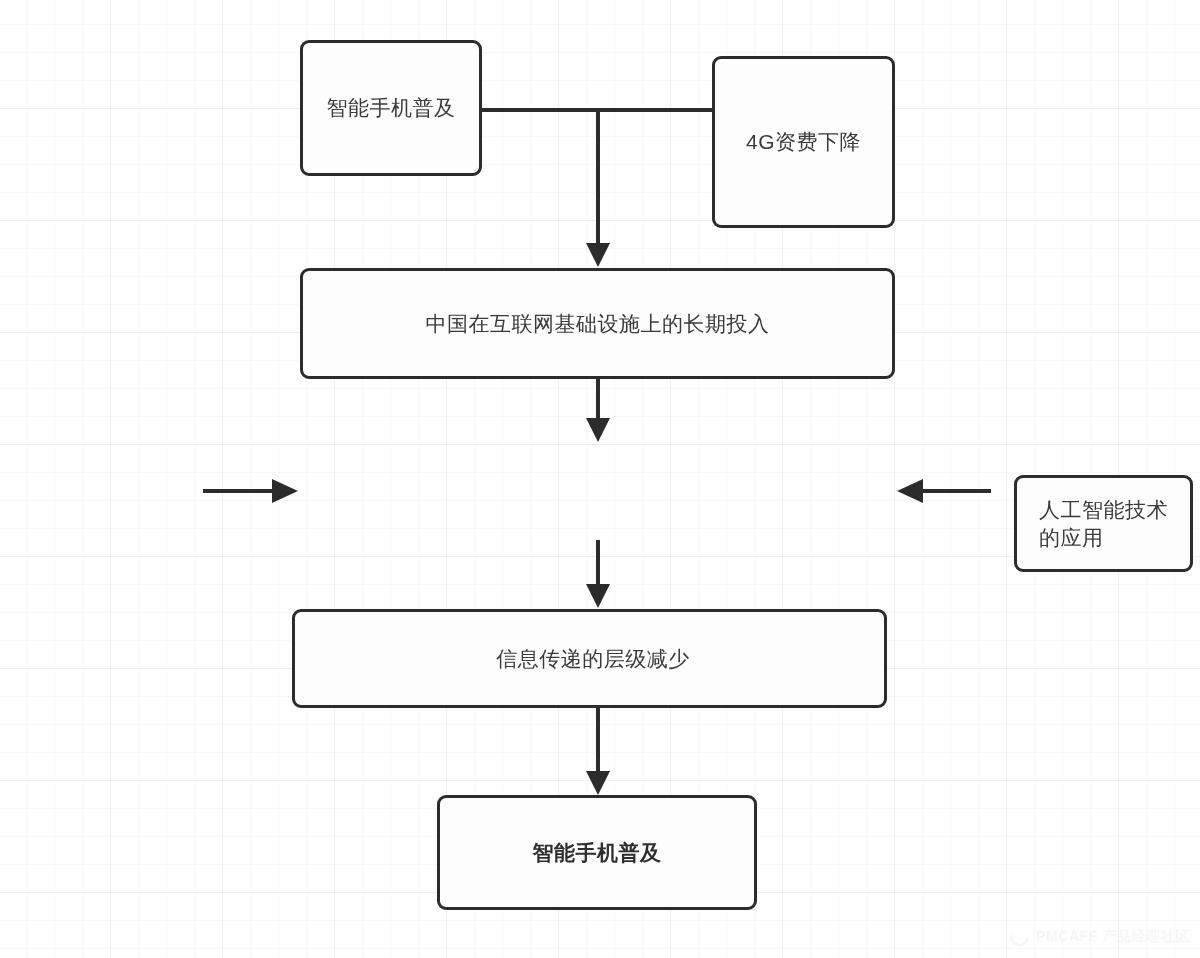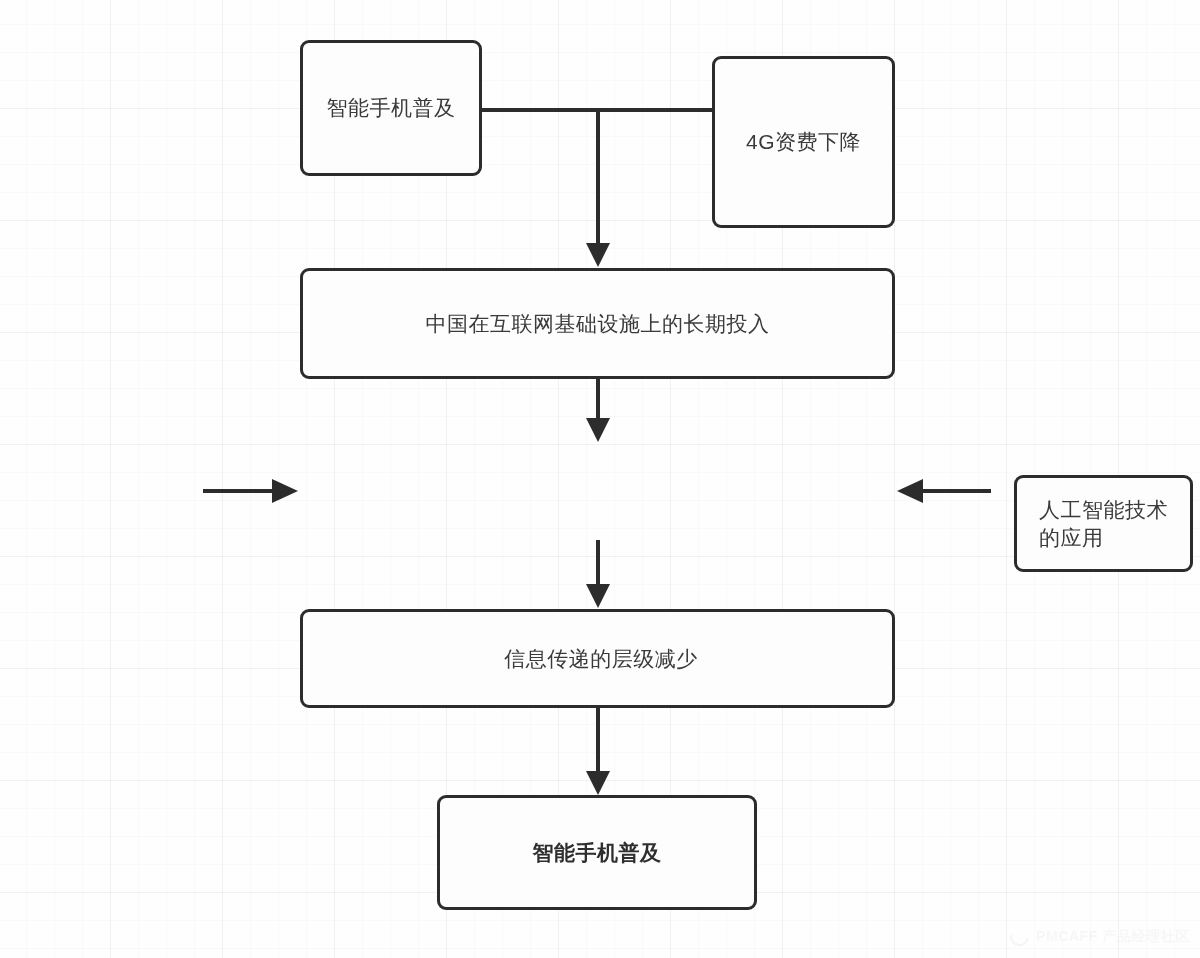--- a/index.html
+++ b/index.html
@@ -132,21 +132,21 @@
       <path d="M598,708 L598,771" stroke="#2c2c2c" stroke-width="4" fill="none"></path>
       <path d="M586,771 L610,771 L598,795 z" fill="#2c2c2c"></path>
     </g>
   </svg>
 
   <div class="node" style="left: 300px; top: 40px; width: 182px; height: 136px; border-color: rgb(44, 44, 44); background: rgb(253, 253, 253);">智能手机普及</div>
   <div class="node" style="left: 712px; top: 56px; width: 183px; height: 172px; border-color: rgb(44, 44, 44); background: rgb(253, 253, 253);">4G资费下降</div>
   <div class="node" style="left: 300px; top: 268px; width: 595px; height: 111px; border-color: rgb(44, 44, 44); background: rgb(253, 253, 253);">中国在互联网基础设施上的长期投入</div>
   <div class="node" style="left: 1014px; top: 443px; width: 179px; height: 97px; border-color: rgb(44, 44, 44); background: rgb(253, 253, 253); margin-top: 32px;">人工智能技术
 的应用</div>
-  <div class="node" style="left: 300px; top: 609px; width: 595px; height: 99px; border-color: rgb(44, 44, 44); background: rgb(253, 253, 253); padding-left: 7px;">信息传递的层级减少</div>
+  <div class="node" style="left: 292px; top: 609px; width: 595px; height: 99px; border-color: rgb(44, 44, 44); background: rgb(253, 253, 253); padding-left: 7px;">信息传递的层级减少</div>
   <div class="node bold" style="left: 437px; top: 795px; width: 320px; height: 115px; border-color: rgb(44, 44, 44); background: rgb(253, 253, 253);">智能手机普及</div>
 
   <div class="watermark">
     <span class="wm-logo"></span>
     <span class="wm-text">PMCAFF 产品经理社区</span>
   </div>
 
 </div>
 
 </body></html>

